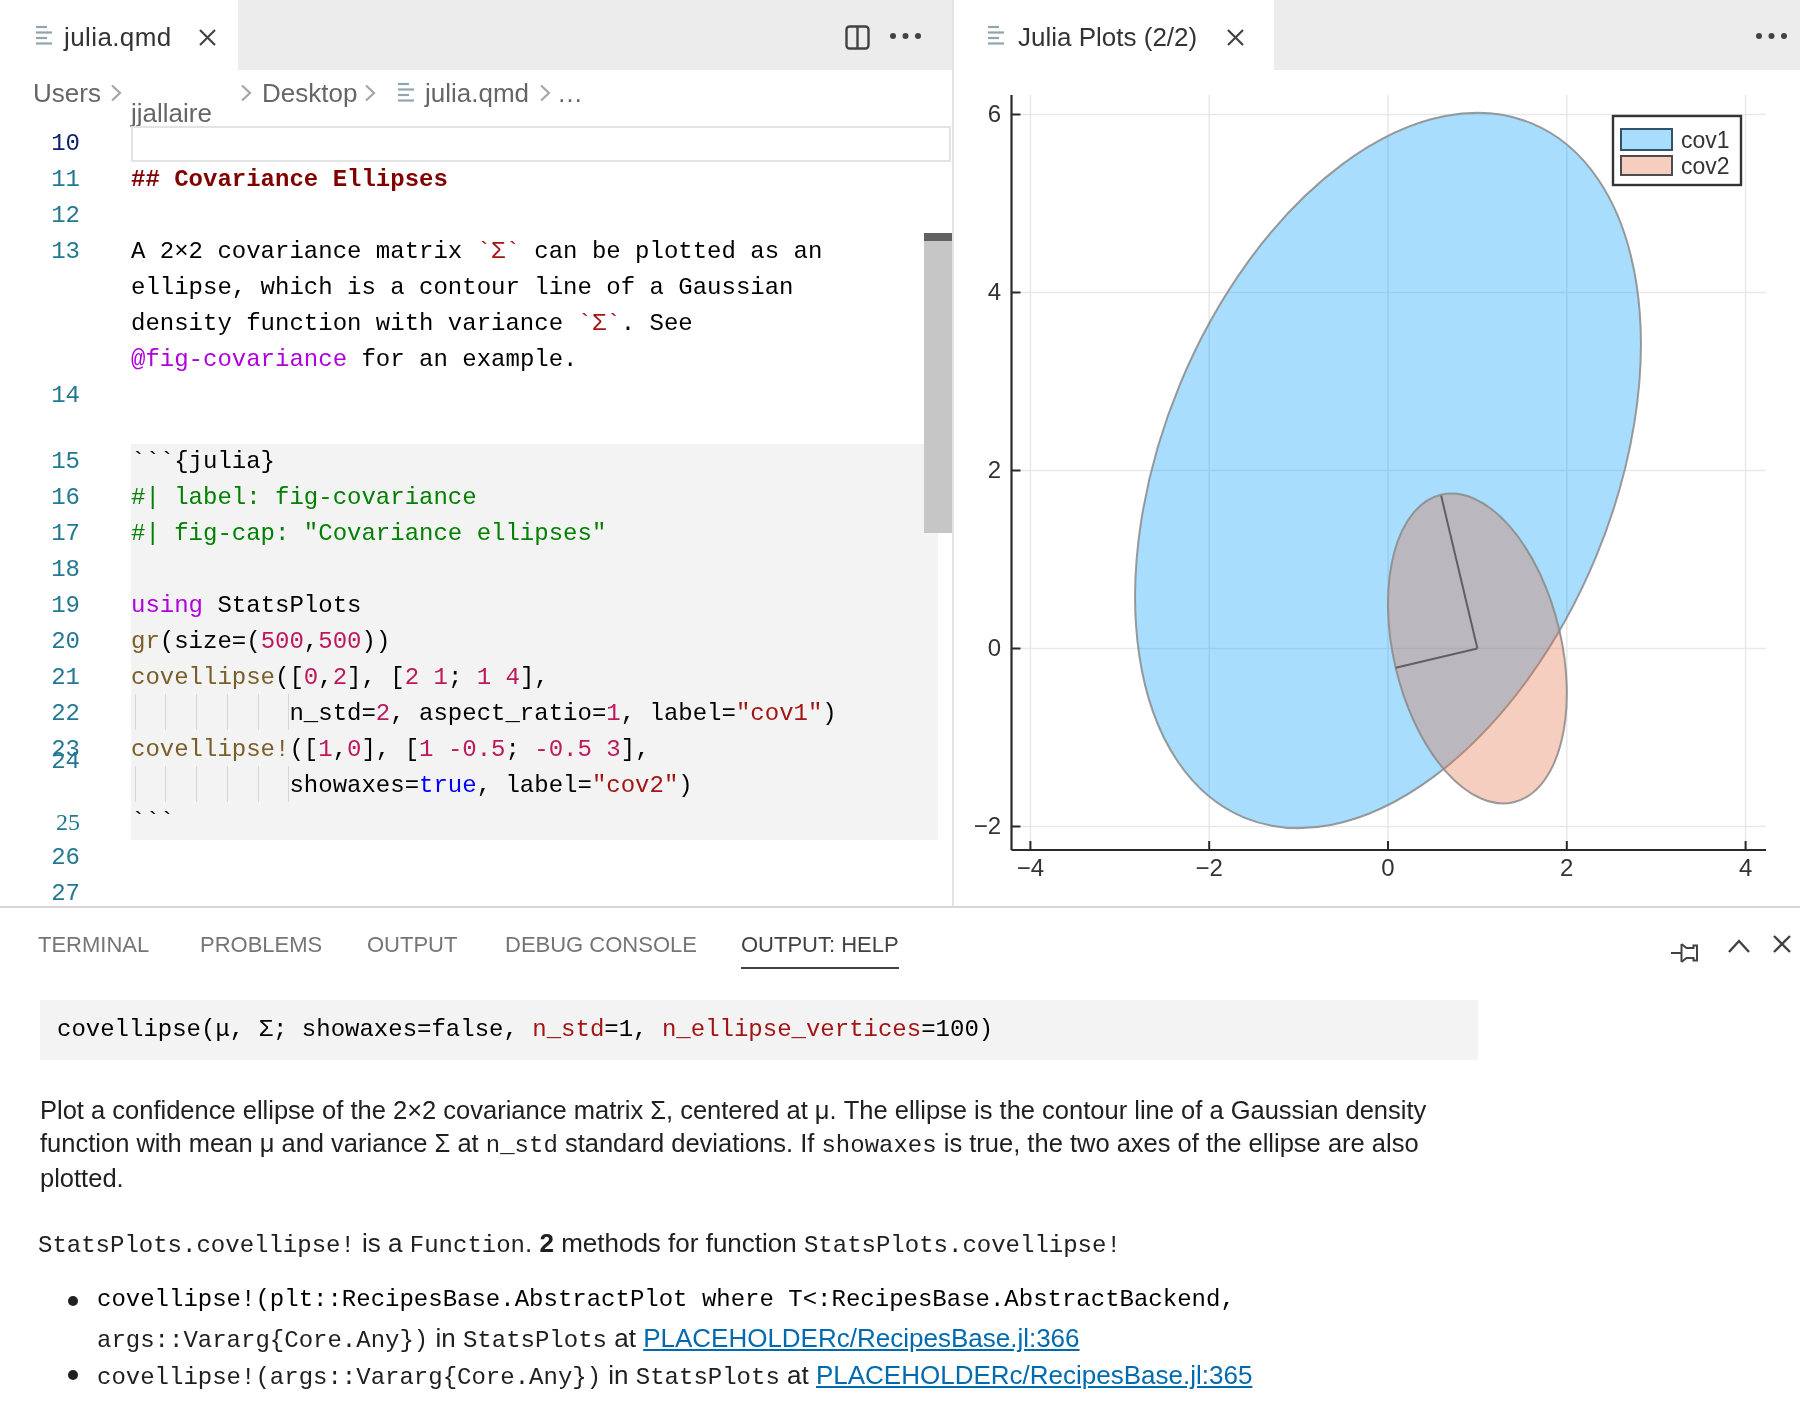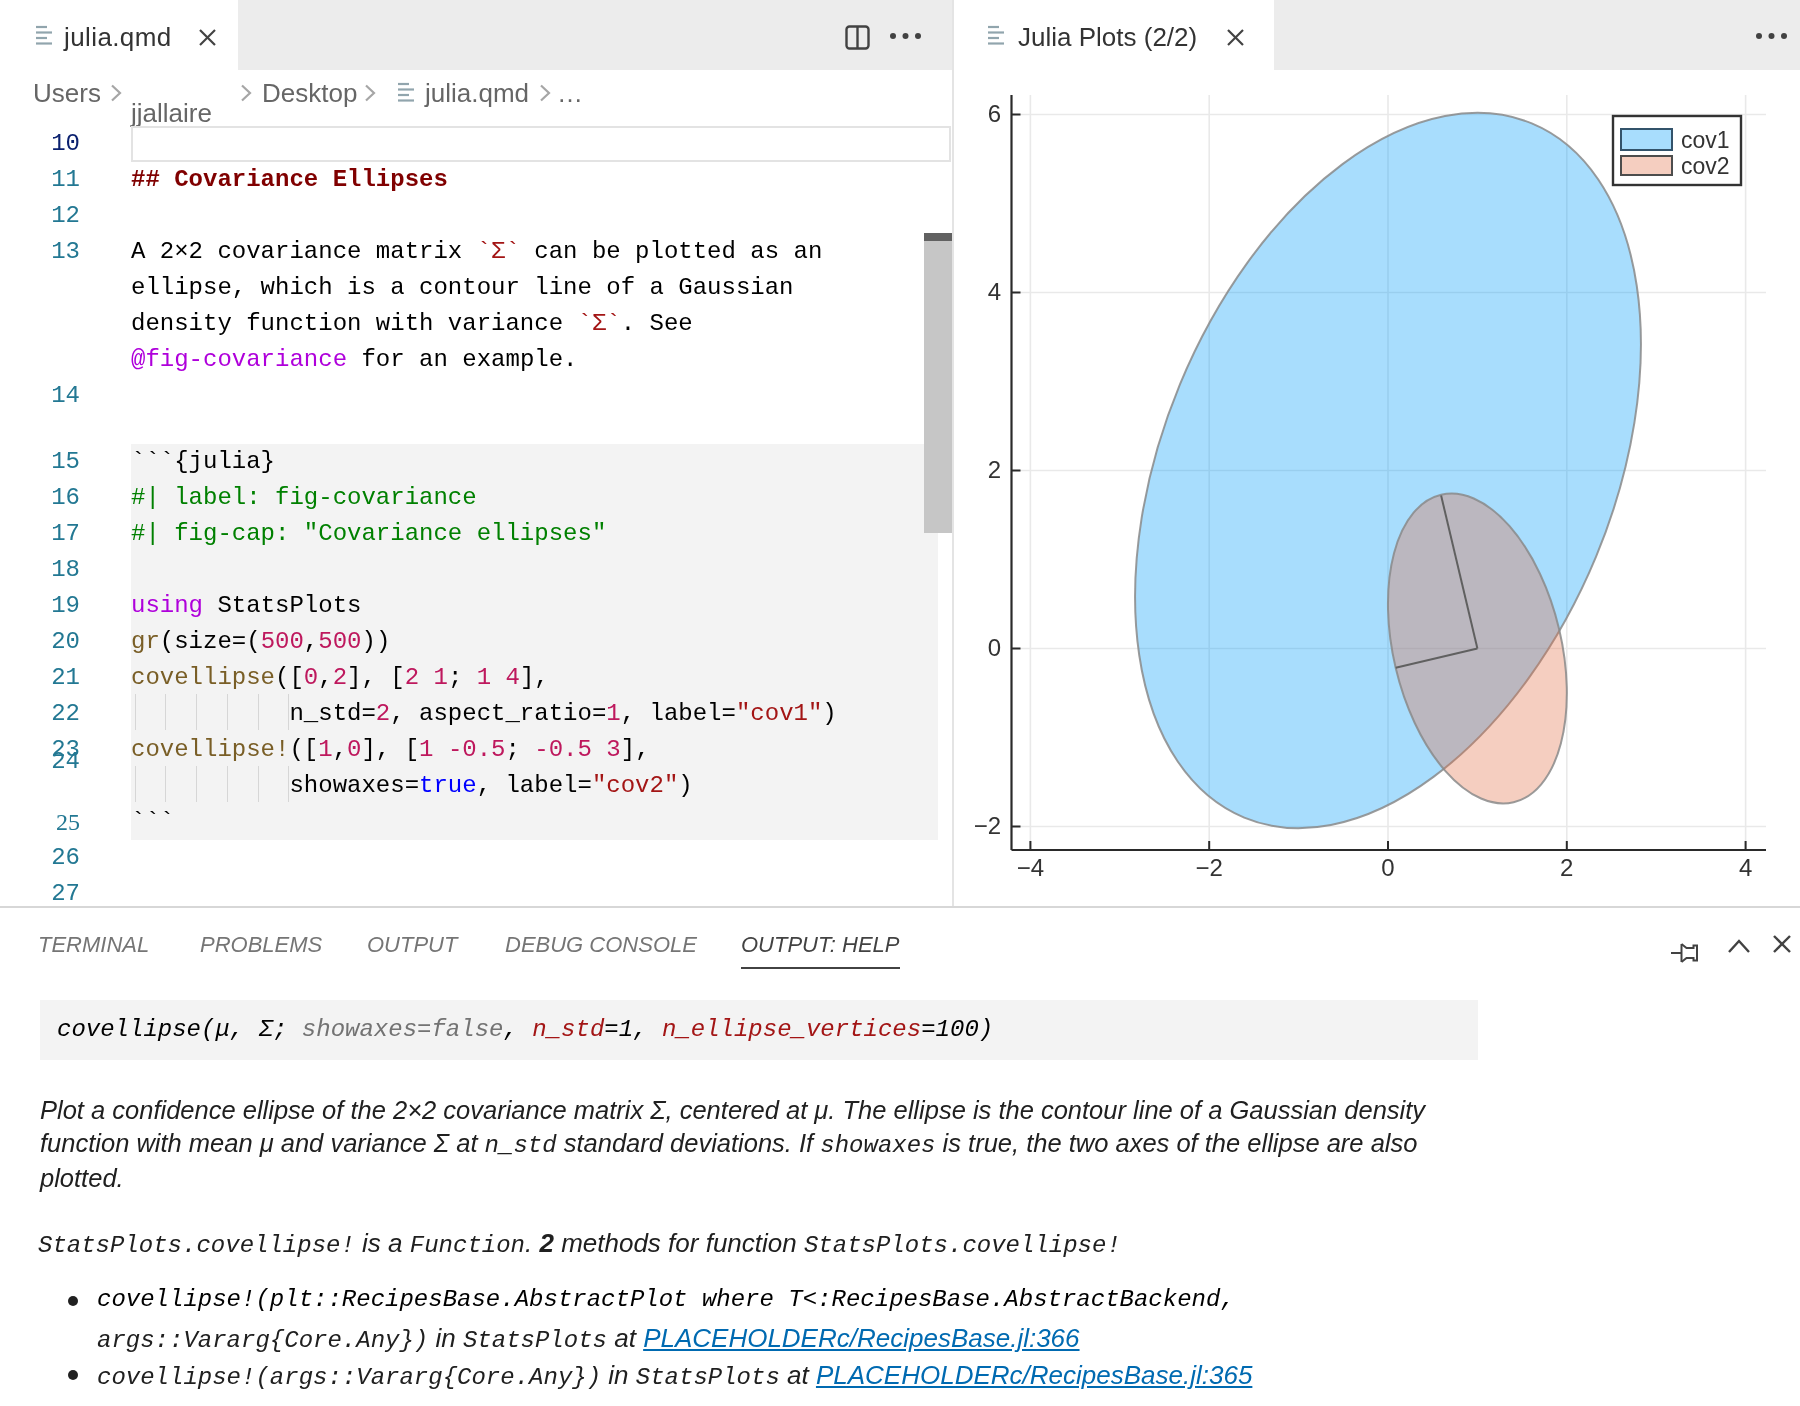--- a/index.html
+++ b/index.html
@@ -217,21 +217,21 @@
 
   <g>
     <rect x="1613" y="116" width="128" height="69" fill="#ffffff" stroke="#333" stroke-width="2.4"></rect>
     <rect x="1621" y="129" width="51" height="21" fill="#009af9" fill-opacity="0.34" stroke="#33536b" stroke-width="2"></rect>
     <rect x="1621" y="156" width="51" height="19" fill="#e36f47" fill-opacity="0.34" stroke="#4d4d4d" stroke-width="2"></rect>
     <text x="1681" y="148" font-family="Liberation Sans, sans-serif" font-size="23" fill="#333">cov1</text>
     <text x="1681" y="174" font-family="Liberation Sans, sans-serif" font-size="23" fill="#333">cov2</text>
   </g>
 </svg>
 
-<div class="abs" style="left:0;top:906px;width:1800px;height:500px;background:#fff;border-top:2px solid #d7d7d7;font-style:italic;">
+<div class="abs" style="left:0;top:906px;width:1800px;height:500px;background:#fff;border-top:2px solid #d7d7d7;">
 
   <div class="abs" style="left:38px;top:24px;font-size:22px;color:#757575;">TERMINAL</div>
   <div class="abs" style="left:200px;top:24px;font-size:22px;color:#757575;">PROBLEMS</div>
   <div class="abs" style="left:367px;top:24px;font-size:22px;color:#757575;">OUTPUT</div>
   <div class="abs" style="left:505px;top:24px;font-size:22px;color:#757575;">DEBUG CONSOLE</div>
   <div class="abs" style="left:741px;top:24px;font-size:22px;color:#424242;border-bottom:2px solid #424242;padding-bottom:9px;">OUTPUT: HELP</div>
 
   <svg class="abs" style="left:1671px;top:34px;" width="28" height="22" viewBox="0 0 28 22">
     <g fill="none" stroke="#424242" stroke-width="2">
       <line x1="0" y1="11" x2="10" y2="11"></line>
@@ -243,21 +243,21 @@
     <polyline points="2,14 12,3 22,14" fill="none" stroke="#424242" stroke-width="2.4"></polyline>
   </svg>
   <svg class="abs" style="left:1772px;top:26px;" width="20" height="20" viewBox="0 0 20 20">
     <g stroke="#424242" stroke-width="2.4">
         <line x1="2" y1="2" x2="18" y2="18"></line>
         <line x1="18" y1="2" x2="2" y2="18"></line>
       </g>
   </svg>
 
   <div class="abs" style="left:40px;top:92px;width:1438px;height:60px;background:#f3f3f3;"></div>
-  <div class="abs mono" style="left:57px;top:108px;font-size:24px;white-space:pre;color:#000;">covellipse(μ, Σ; <span style="color:#737373;text-align:center;">showaxes=false</span>, <span style="color:#a31515;">n_std</span>=1, <span style="color:#a31515;">n_ellipse_vertices</span>=100)</div>
+  <div class="abs mono" style="left:57px;top:108px;font-size:24px;white-space:pre;color:#000;">covellipse(μ, Σ; <span style="color:#000000;text-align:center;">showaxes=false</span>, <span style="color:#a31515;">n_std</span>=1, <span style="color:#a31515;">n_ellipse_vertices</span>=100)</div>
 
   <div class="abs" style="left:40px;top:186px;font-size:25.5px;line-height:33px;color:#202020;white-space:pre;">Plot a confidence ellipse of the 2×2 covariance matrix Σ, centered at μ. The ellipse is the contour line of a Gaussian density
 function with mean μ and variance Σ at <span class="mono" style="font-size:24px;">n_std</span> standard deviations. If <span class="mono" style="font-size:24px;">showaxes</span> is true, the two axes of the ellipse are also
 plotted.</div>
 
   <div class="abs" style="left:38px;top:320px;font-size:26px;color:#202020;white-space:pre;"><span class="mono" style="font-size:24px;">StatsPlots.covellipse!</span> is a <span class="mono" style="font-size:24px;">Function</span>. <b>2</b> methods for function <span class="mono" style="font-size:24px;">StatsPlots.covellipse!</span></div>
 
   <div class="abs" style="left:68px;top:388px;width:10px;height:10px;border-radius:50%;background:#202020;"></div>
   <div class="abs mono" style="left:97px;top:378px;font-size:24px;white-space:pre;color:#000;">covellipse!(plt::RecipesBase.AbstractPlot where T&lt;:RecipesBase.AbstractBackend,</div>
   <div class="abs" style="left:97px;top:415px;font-size:26px;white-space:pre;color:#202020;"><span class="mono" style="font-size:24px;">args::Vararg{Core.Any})</span> in <span class="mono" style="font-size:24px;">StatsPlots</span> at <a style="color:#006ab1;text-decoration:underline;">PLACEHOLDERc/RecipesBase.jl:366</a></div>

